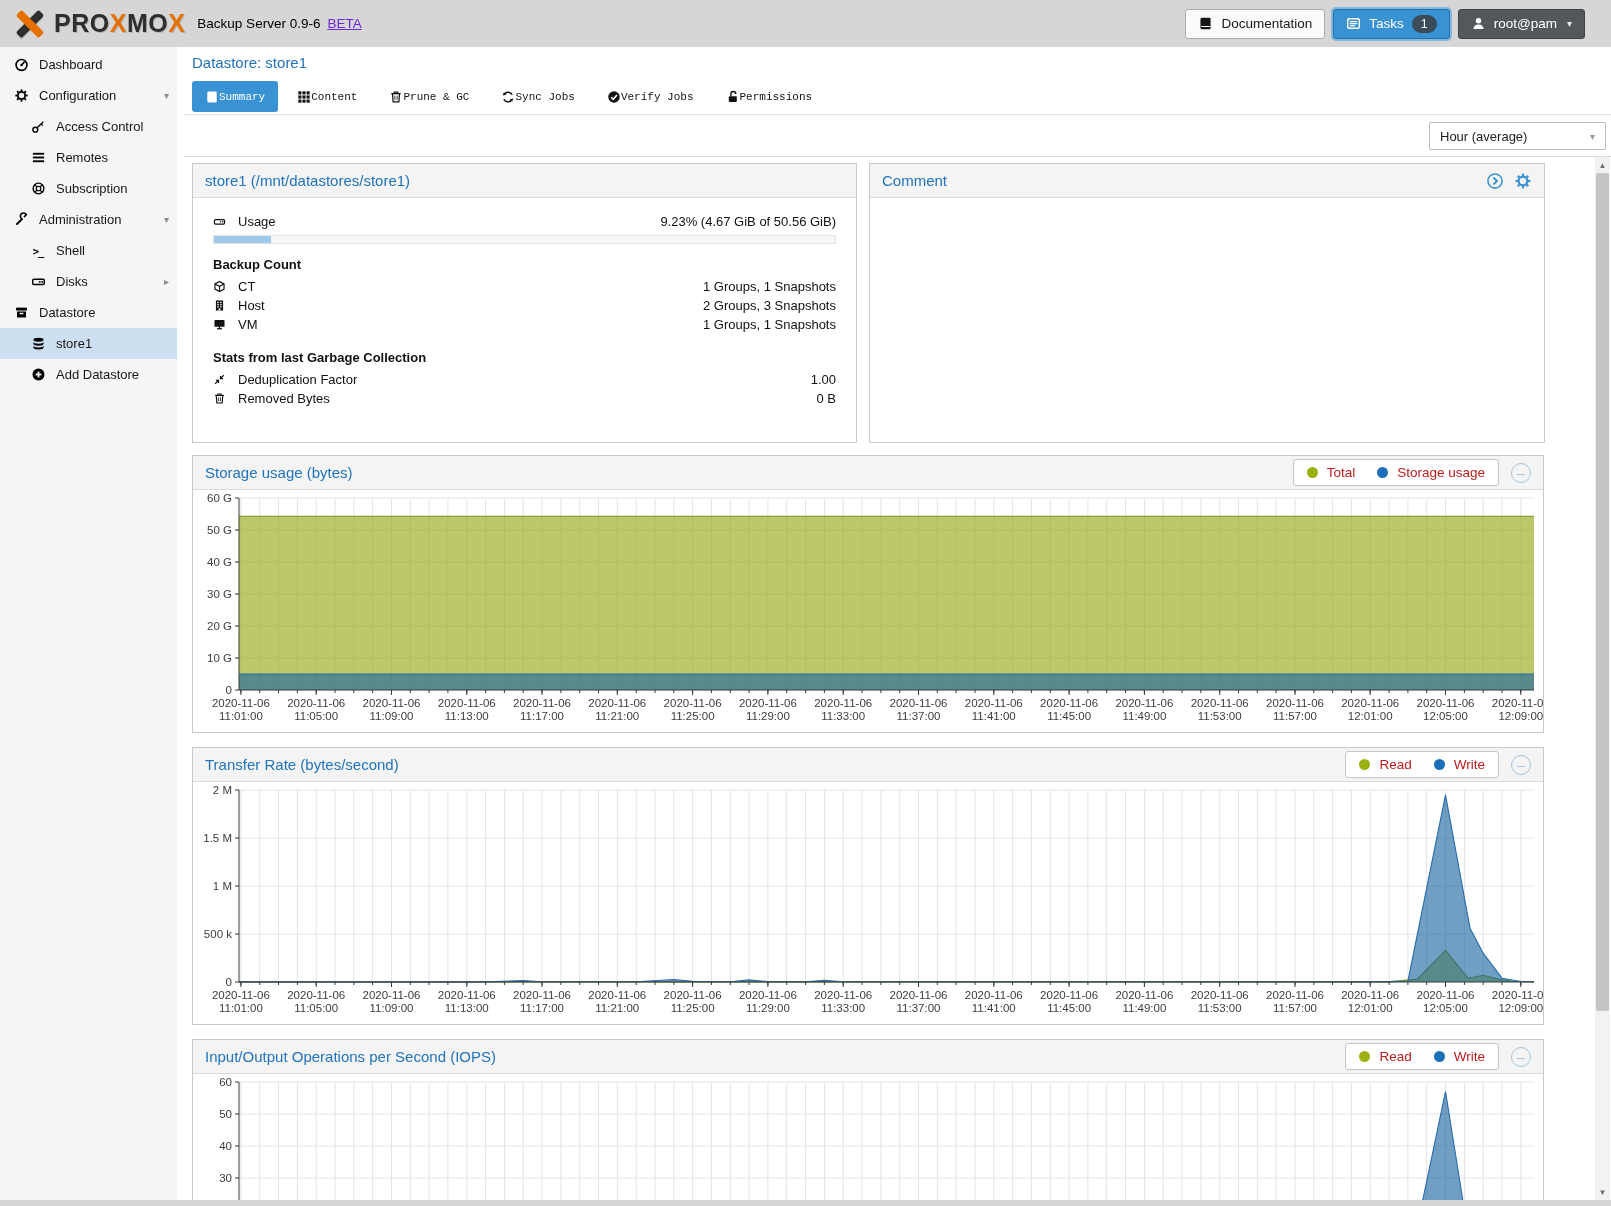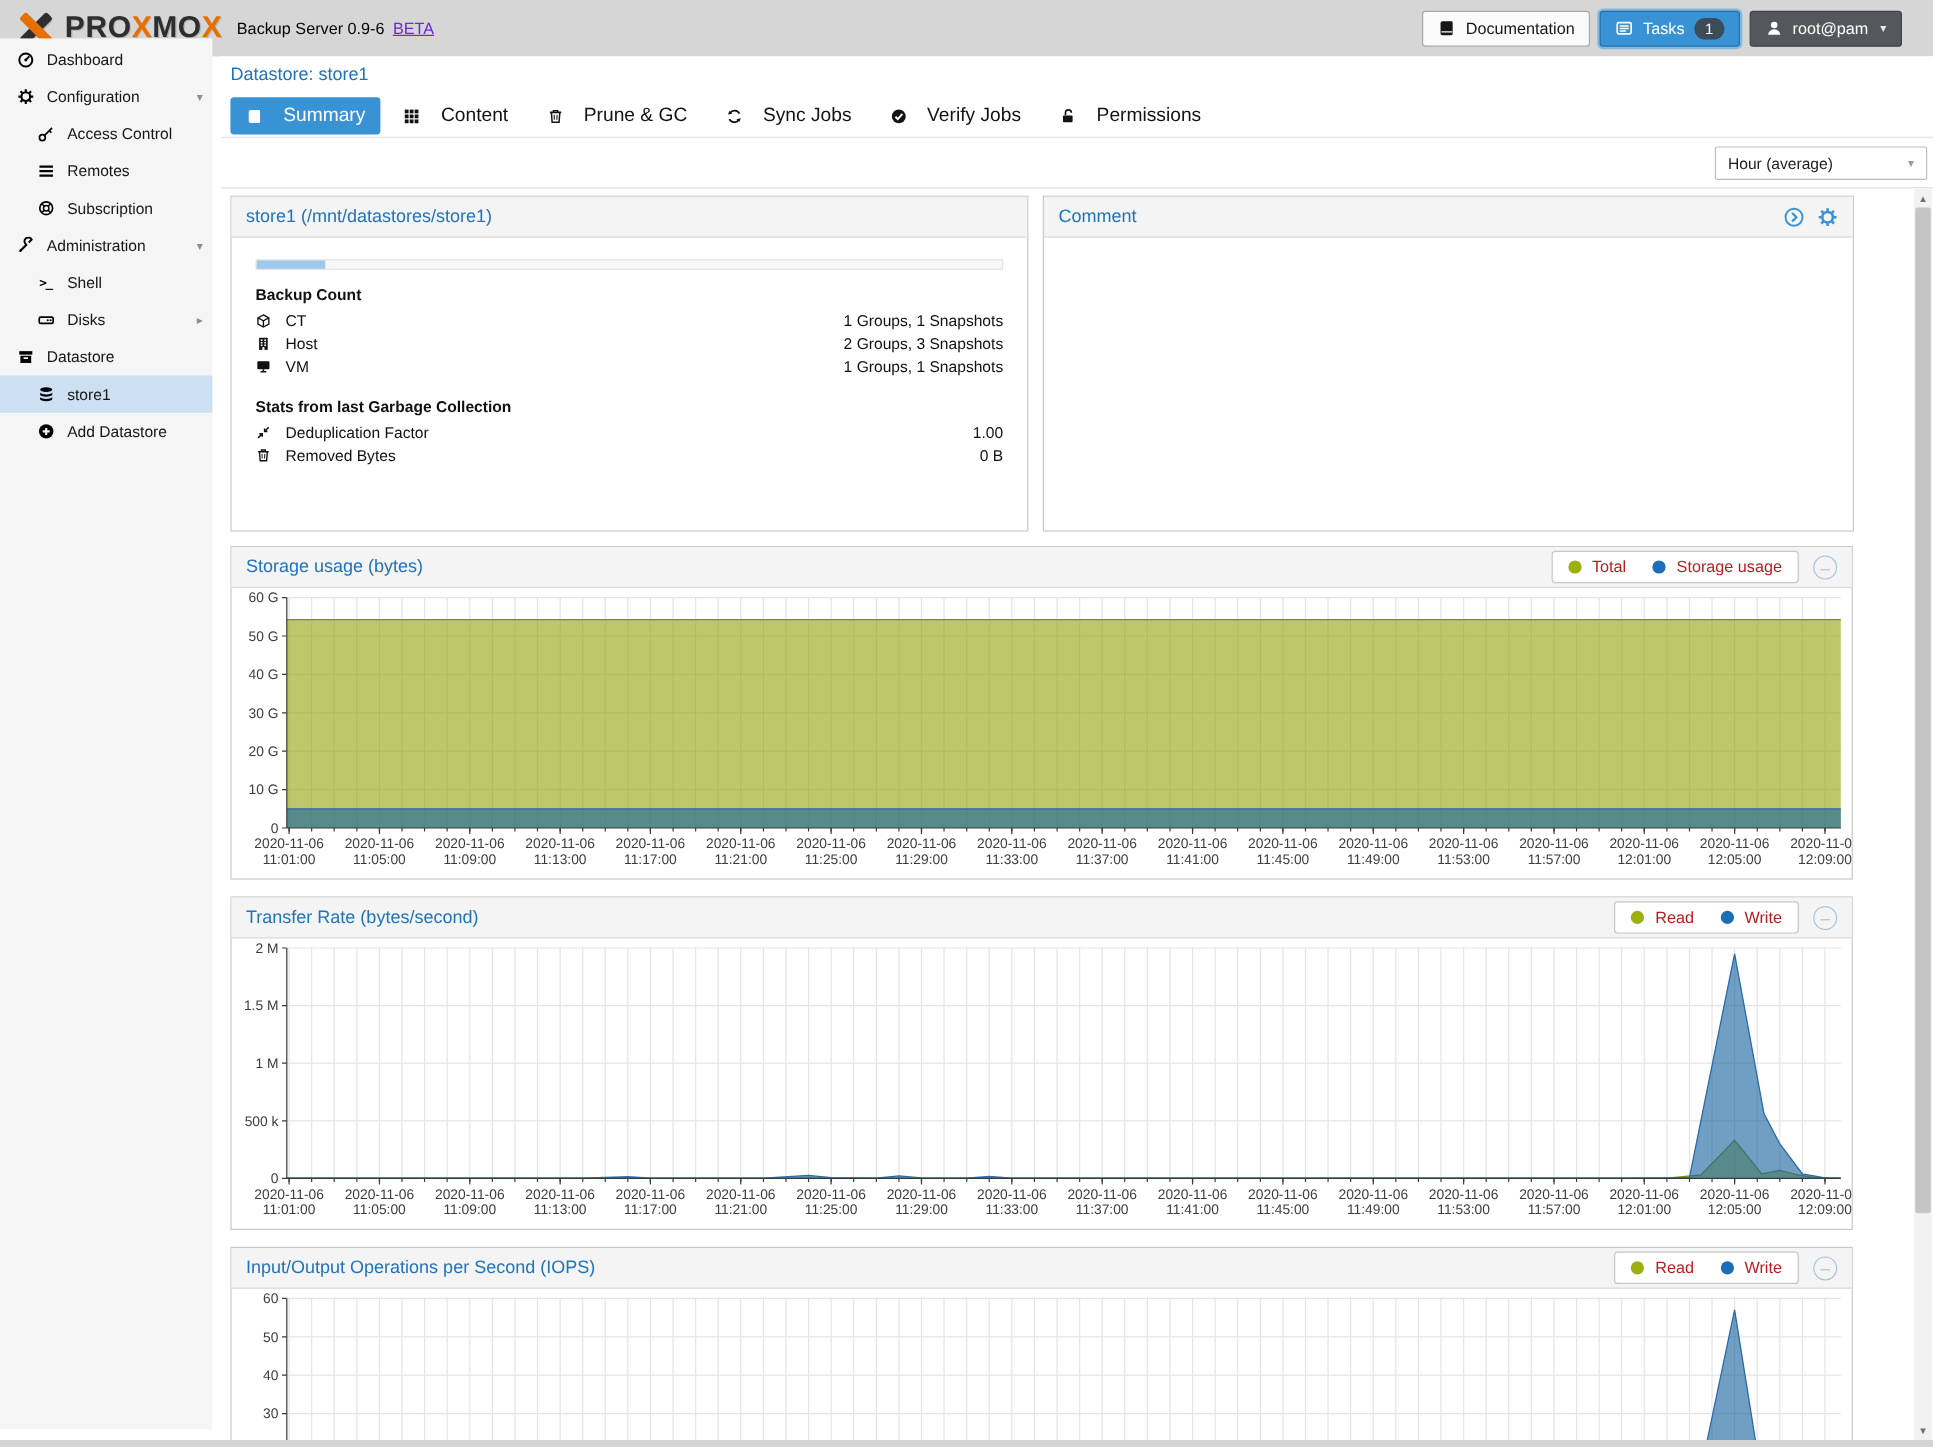--- a/index.html
+++ b/index.html
@@ -21,34 +21,34 @@
   .hdr-right { margin-left:auto; display:flex; gap:8px; align-items:center; padding-right:14px; }
   .hbtn { height:30px; display:flex; align-items:center; gap:8px; padding:0 12px; border-radius:3px; font-size:13.5px; cursor:pointer; }
   .hbtn .ic { width:15px; height:15px; }
   .hbtn-doc { background:#fbfbfb; border:1px solid #a9a9a9; color:#161616;text-align:center; }
   .hbtn-tasks { background:#3892d4; border:1px solid #2470a7; color:#fff; box-shadow:0 0 0 2px #85b8de; }
   .badge { background:#3b4b58; border-radius:9px; padding:2px 9px; color:#fff; font-size:12.5px; }
   .hbtn-user { background:#54585d; border:1px solid #3f4347; color:#fff; }
   .hdr-caret { font-size:10px; margin-left:2px; color:#e8e8e8; }
 
   
-  .sidebar { position:absolute; top:32px; left:0; width:177px; height:1159px; background:#f5f5f5; padding-top:2px; }
+  .sidebar { position:absolute; top:47px; left:0; width:177px; height:1159px; background:#f5f5f5; padding-top:2px; }
   .side-item { height:31px; display:flex; align-items:center; gap:10px; padding:0 8px 0 13px; color:#161616; cursor:pointer; }
   .side-item.lvl1 { padding-left:30px; }
   .side-item.selected { background:#cde0f2; }
   .si-icon { width:16px; flex:none; display:flex; justify-content:center; color:#000; }
   .si-icon .ic { width:15px; height:15px; }
   .si-caret { margin-left:auto; color:#8d8d8d; font-size:10px; }
   .term { font-family:"DejaVu Sans Mono",monospace; font-weight:bold; font-size:10.5px; letter-spacing:-1px; }
 
   
   .main { position:absolute; left:184px; top:47px; width:1429px; height:1159px; background:#fff; overflow:hidden; }
   .page-title { position:absolute; left:8px; top:7px; font-size:15px; color:#2173bb; }
   .tabbar { position:absolute; left:8px; top:34px; height:31px; display:flex; gap:6px; list-style:none; }
-  .tab { display:flex; align-items:center; gap:17px; padding:0 13px; border-radius:3px; font-size:16px; color:#131313; cursor:pointer; }
+  .tab { display:flex; align-items:center; gap:0; padding:0 13px; border-radius:3px; font-size:11px; color:#131313; cursor:pointer;font-family:Liberation Mono, monospace; }
   .tab.active { background:#3892d4; color:#fff; }
   .tabline { position:absolute; left:0; right:0; top:67px; height:1px; background:#e3e3e3; }
   .toolbar-line { position:absolute; left:0; right:0; top:109px; height:1px; background:#dcdcdc; }
   .range-select { position:absolute; top:75px; right:7px; width:177px; height:28px; background:#fff; border:1px solid #bcbcbc; border-radius:2px; display:flex; align-items:center; padding:0 10px; color:#1d1d1d; cursor:pointer; }
   .range-caret { margin-left:auto; color:#9a9a9a; font-size:10px; }
 
   
   .panel { position:absolute; background:#fff; border:1px solid #c9c9c9; }
   .panel-hdr { height:34px; background:#f4f4f4; border-bottom:1px solid #dadada; display:flex; align-items:center; padding:0 12px; }
   .panel-title { font-size:15px; color:#2173bb; white-space:nowrap; }
@@ -406,20 +406,29 @@
     <span>Hour (average)</span>
     <span class="range-caret">▾</span>
   </div>
   <div class="toolbar-line"></div>
 
   <section class="panel" id="panel-store">
     <div class="panel-hdr">
       <span class="panel-title">store1 (/mnt/datastores/store1)</span>
     </div>
     <div class="store-body">
+      <div class="stat-row">
+        <span class="sr-icon">
+            <svg class="ic">
+              <use href="#i-hdd"></use>
+            </svg>
+          </span>
+        <span>Usage</span>
+        <span class="sr-val">9.23% (4.67 GiB of 50.56 GiB)</span>
+      </div>
       <div class="pbar">
           <div class="pbar-fill" id="usage-fill" style="width: 9.23%;"></div>
         </div>
       <div class="sec-h">Backup Count</div>
       <div id="backup-rows">
           <div class="stat-row">
             <span class="sr-icon">
               <svg class="ic">
                 <use href="#i-cube"></use>
               </svg>

